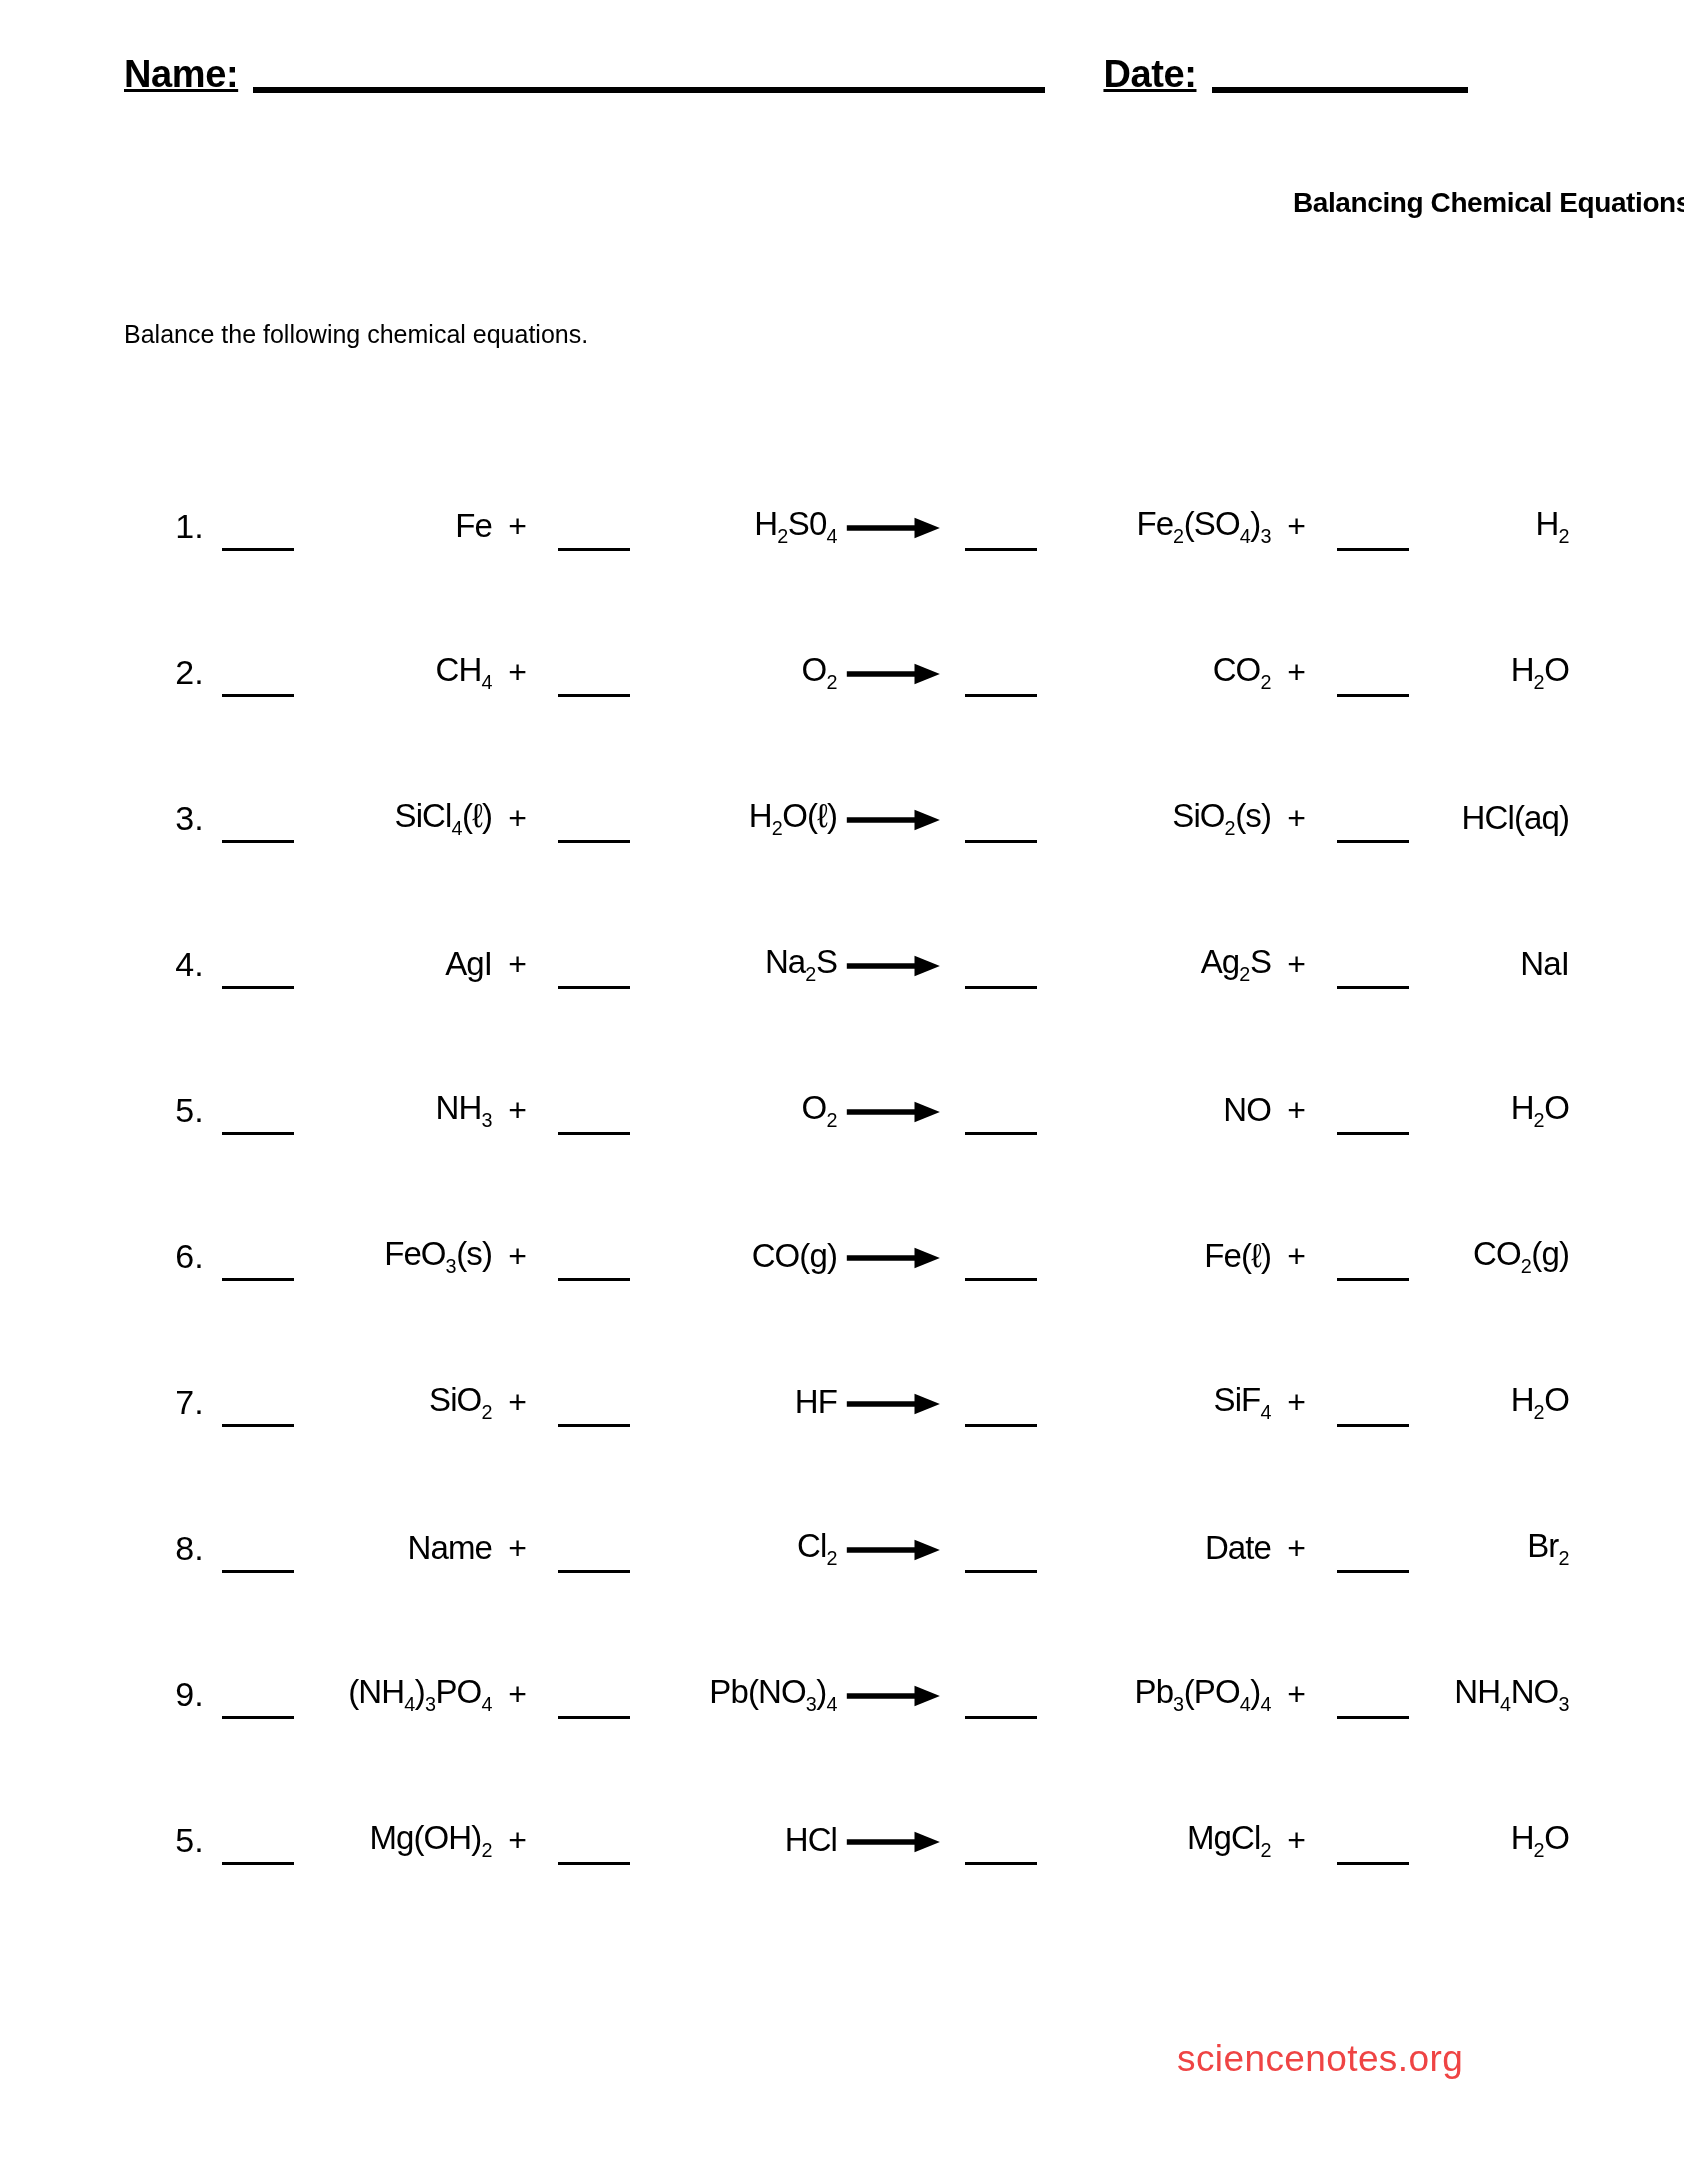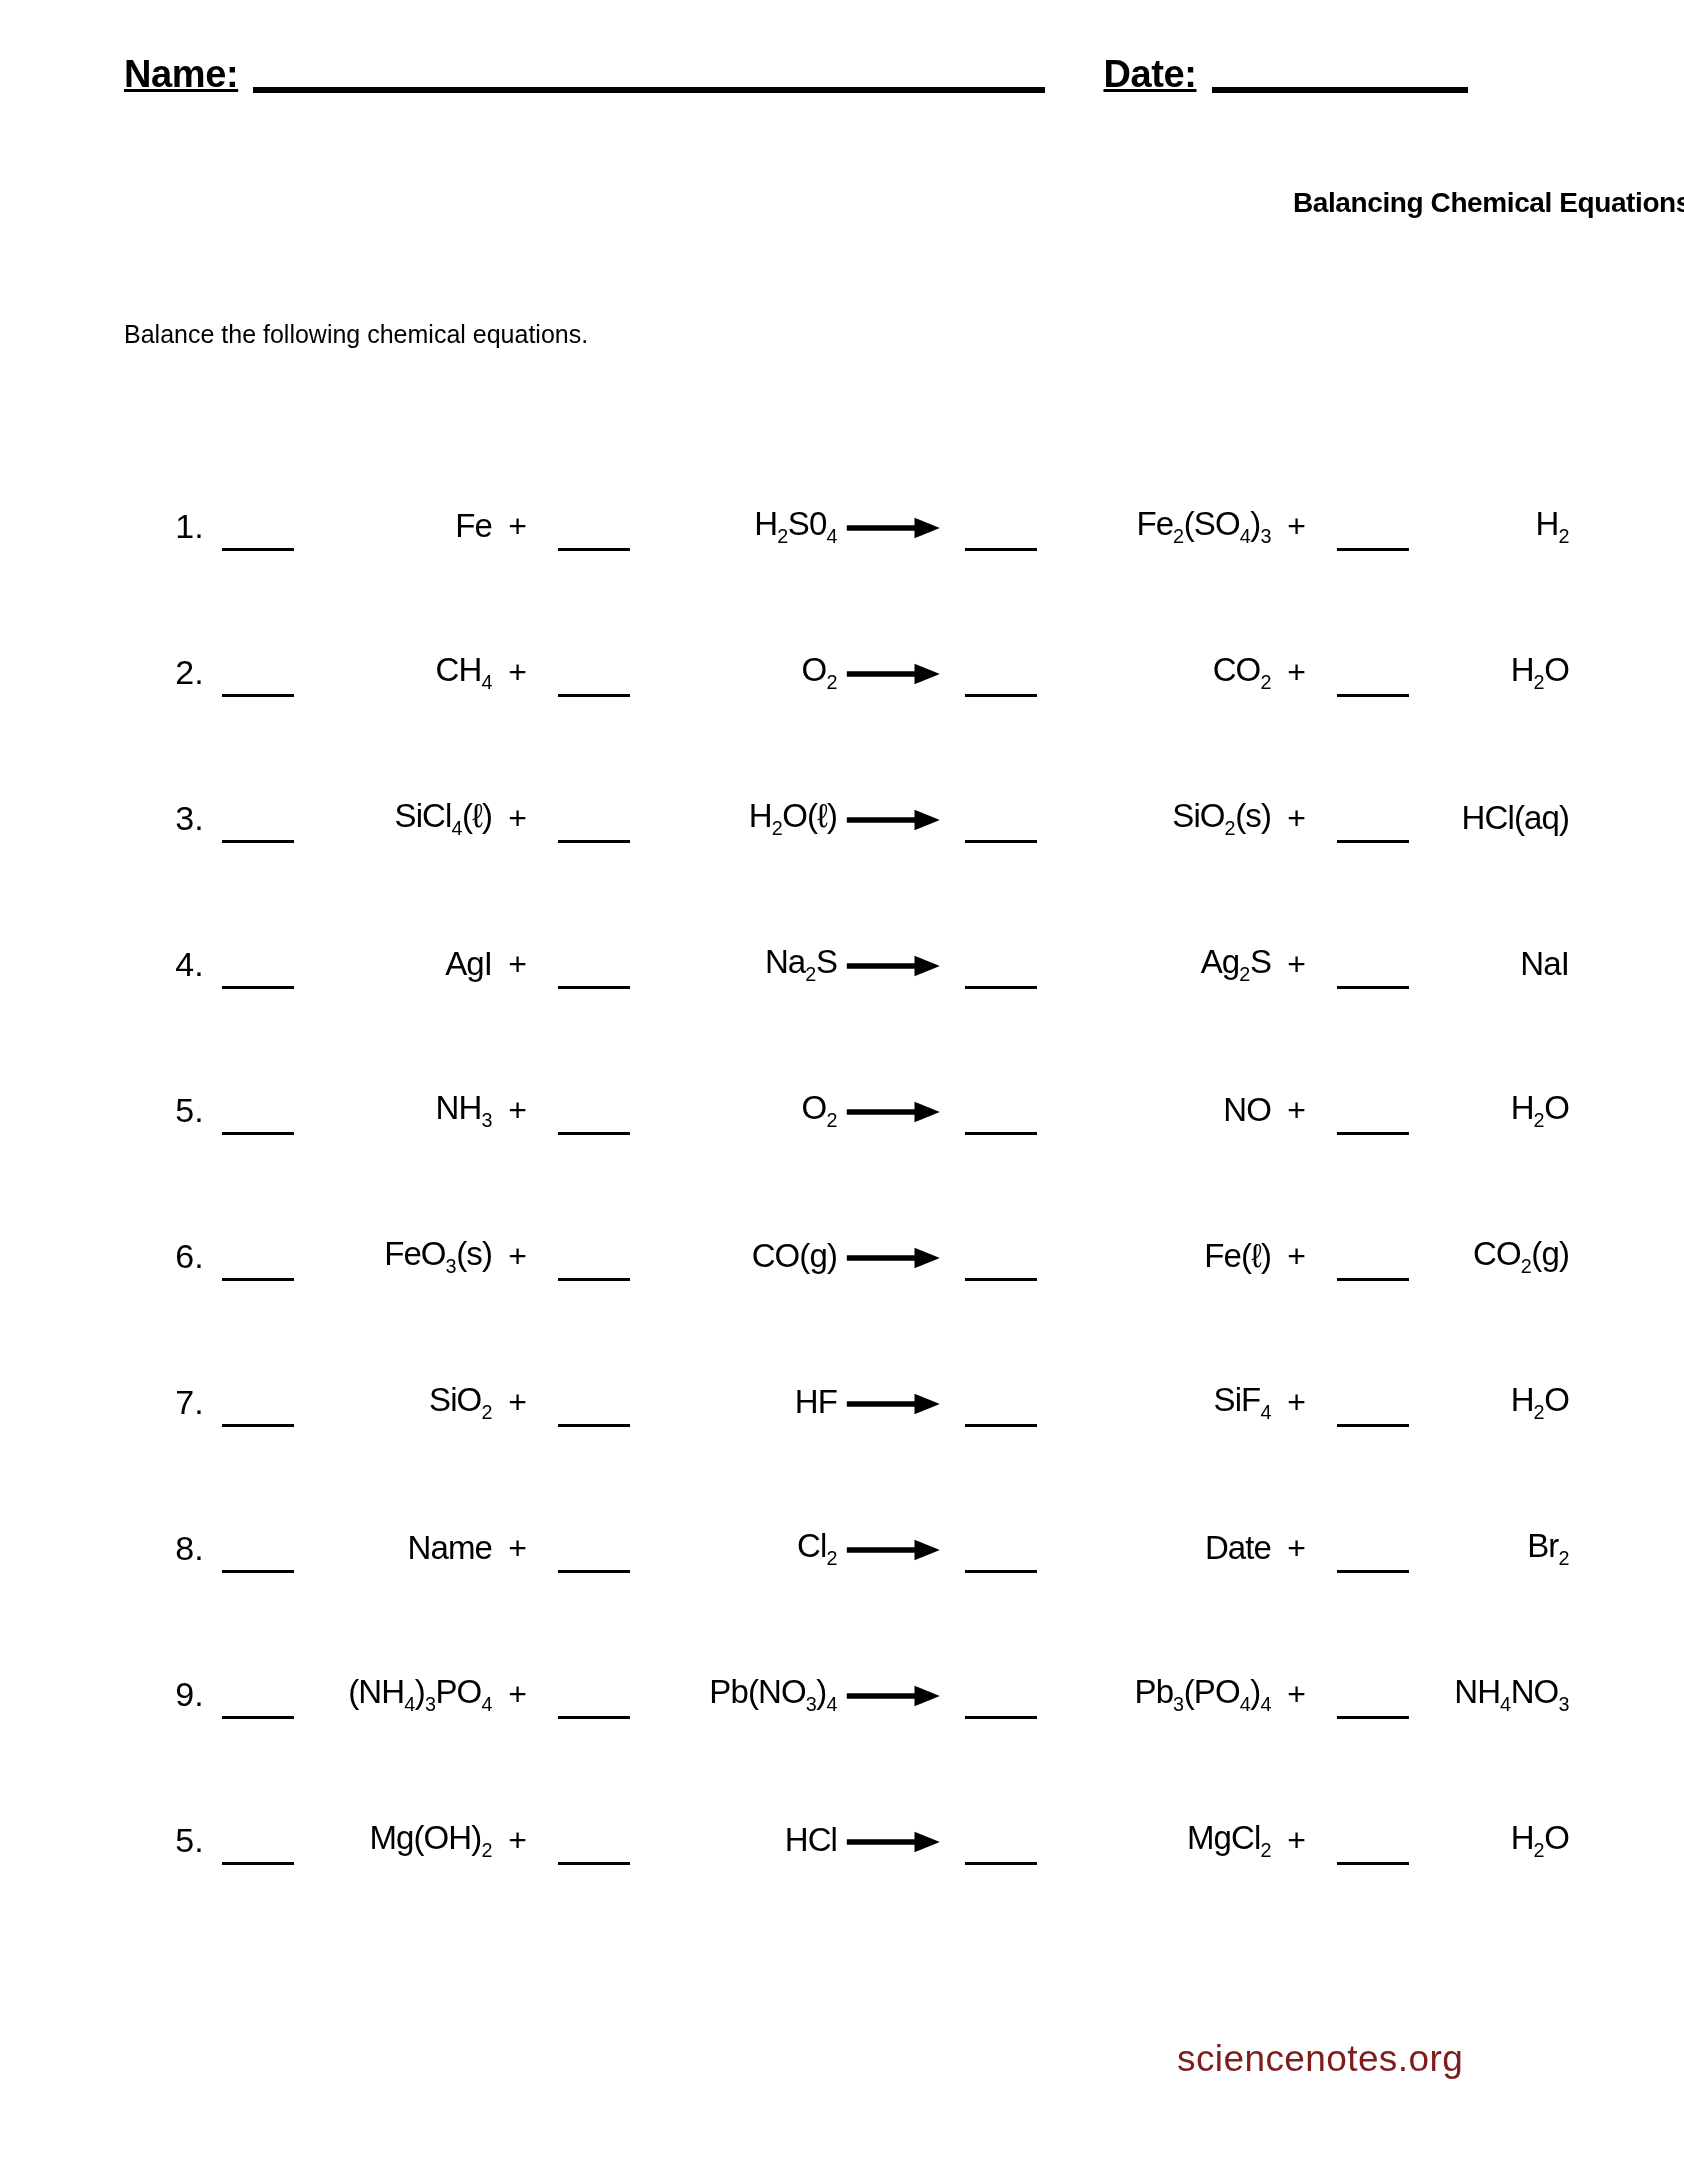--- a/index.html
+++ b/index.html
@@ -252,14 +252,14 @@
       </svg>
     </span>
     <span class="blank-cell"><span class="blank"></span></span>
     <span class="formula">MgCl<sub>2</sub></span>
     <span class="plus-cell plus">+</span>
     <span class="blank-cell"><span class="blank"></span></span>
     <span class="formula">H<sub>2</sub>O</span>
   </div>
 </div>
 
-<div class="footer" style="color: #7f1d1d;">sciencenotes.org</div>
+<div class="footer" style="color: #ef4444;">sciencenotes.org</div>
 
 
 </body></html>

